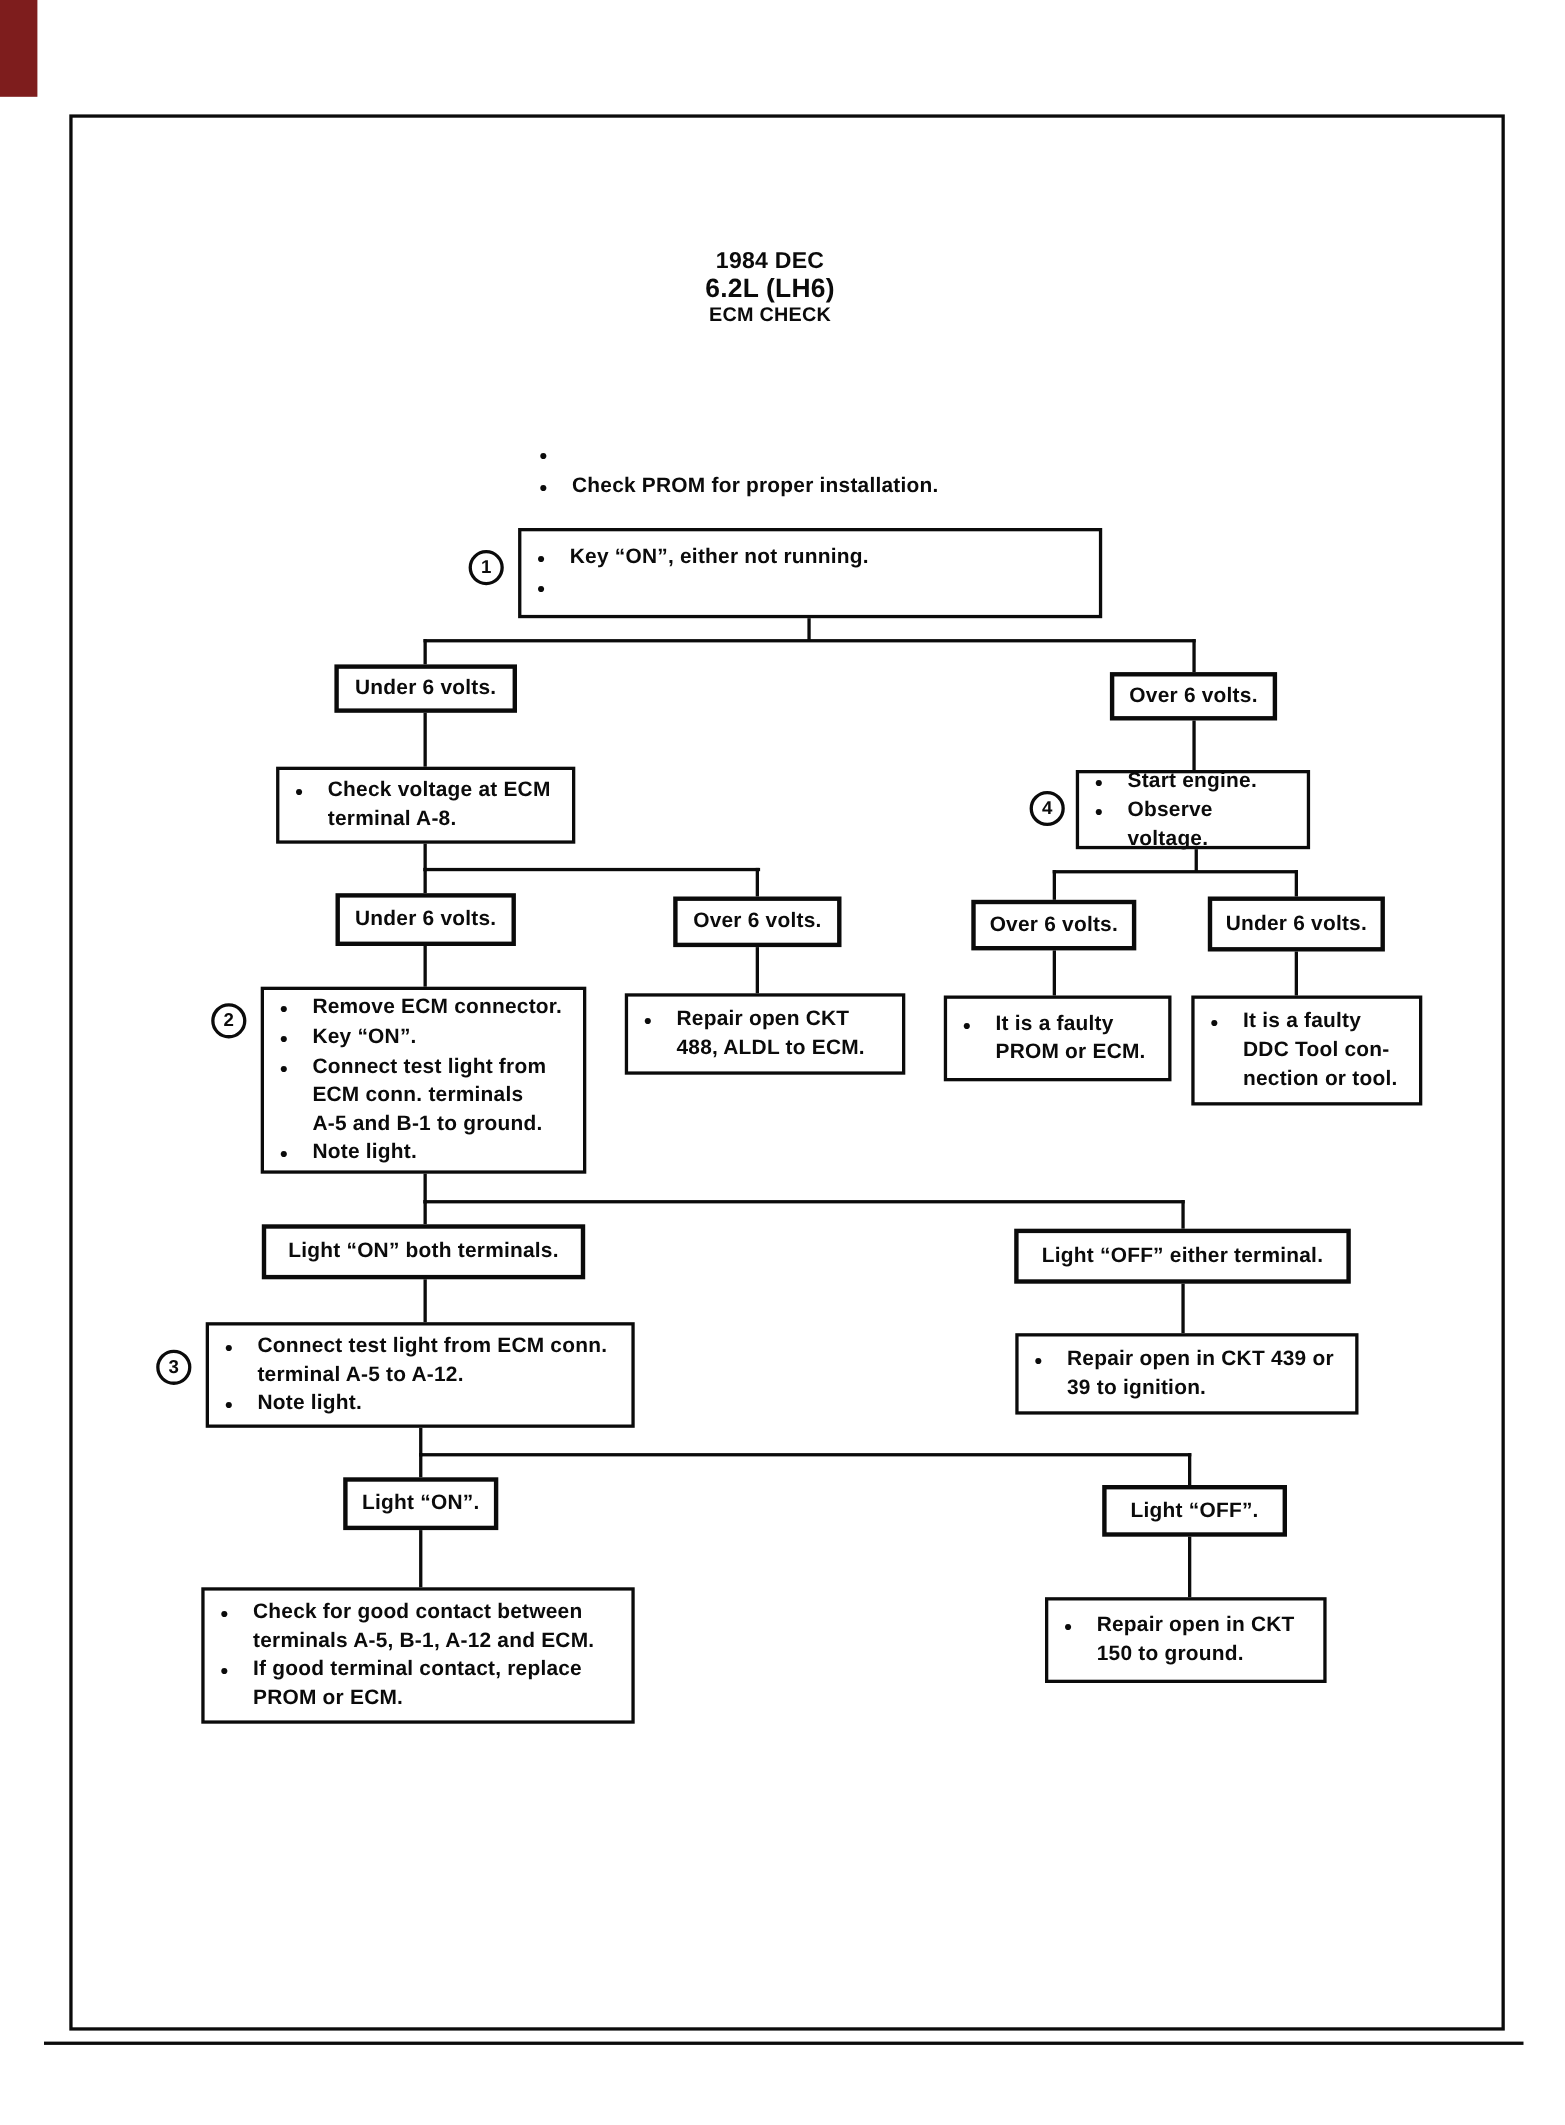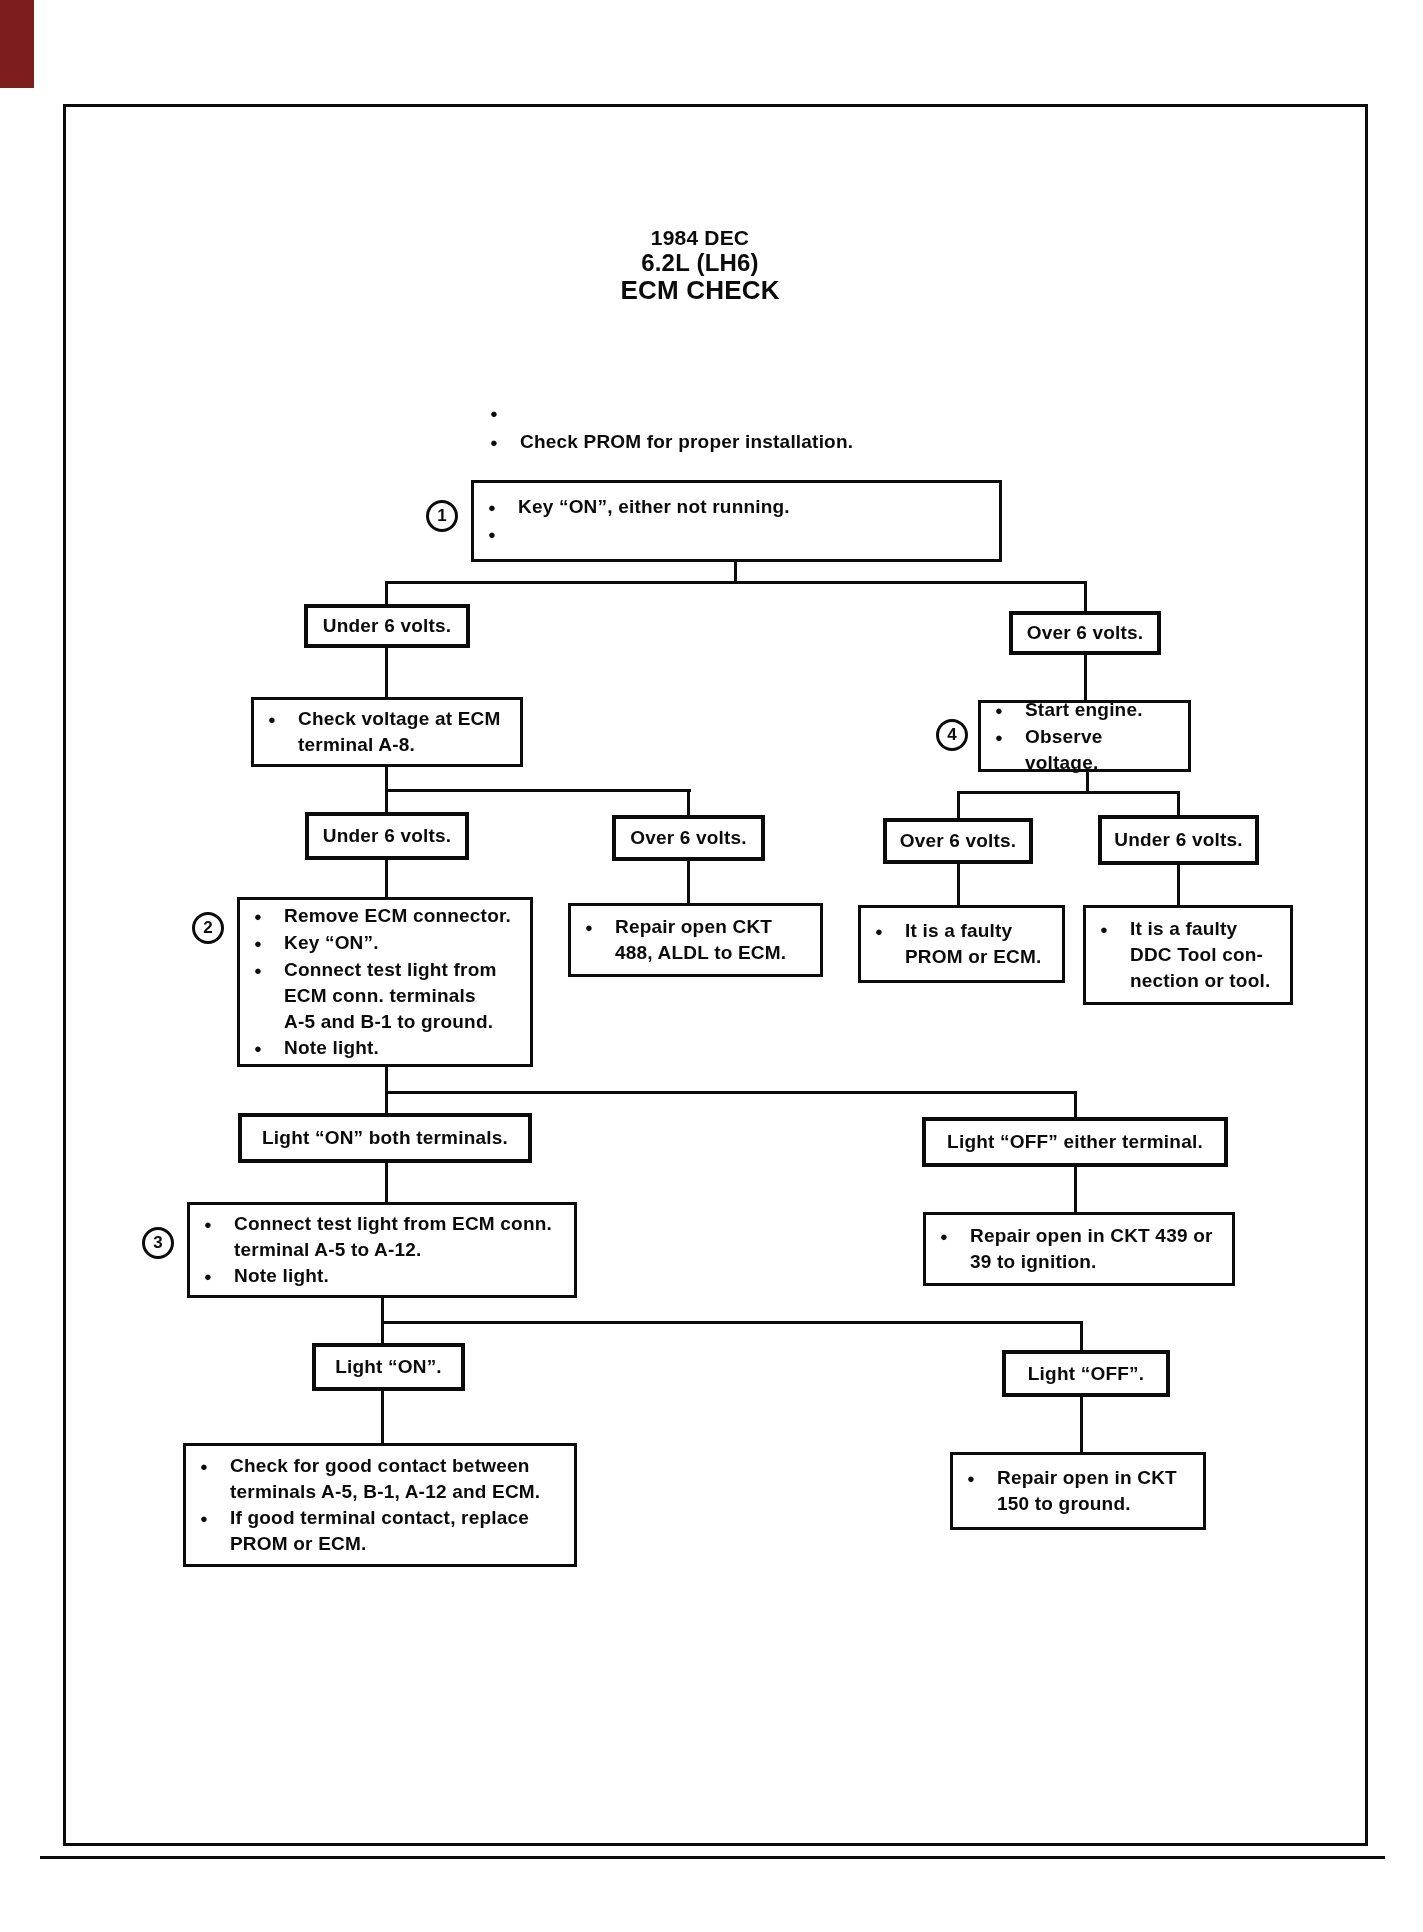--- a/index.html
+++ b/index.html
@@ -9,21 +9,21 @@
     font-weight:700;letter-spacing:.2px;
   }
   .corner-mark{position:absolute;left:0;top:0;width:34px;height:88px;background:#7e1d1d;}
   .outer-border{position:absolute;left:63px;top:104px;width:1305px;height:1742px;
     border:3px solid #0b0b0b;box-sizing:border-box;}
   .bottom-rule{position:absolute;left:40px;top:1856px;width:1345px;height:3px;background:#0b0b0b;}
 
   .title{position:absolute;left:520px;top:226px;width:360px;text-align:center;line-height:1.12;}
   .title .t1{font-size:21px;}
   .title .t2{font-size:24px;}
-  .title .t3{font-size:26px;}
+  .title .t3{font-size:18px;}
 
   .line{position:absolute;background:#0b0b0b;}
 
   .cond{position:absolute;border:4px solid #0b0b0b;background:#fff;box-sizing:border-box;
     display:flex;align-items:center;justify-content:center;font-size:19px;white-space:nowrap;}
   .nodebox{position:absolute;border:3px solid #0b0b0b;background:#fff;box-sizing:border-box;
     display:flex;flex-direction:column;justify-content:center;padding:6px 10px;font-size:19px;}
   .li{display:flex;align-items:flex-start;}
   .dot{width:30px;flex:0 0 30px;font-size:13px;line-height:26px;padding-top:1px;text-align:left;padding-left:4px;}
   .txt{flex:1;line-height:26px;white-space:pre-line;}
@@ -208,21 +208,21 @@
   </div>
 
   <div class="nodebox" style="left:923px;top:1212px;width:312px;height:74px">
     <div class="li">
       <span class="dot">●</span>
       <span class="txt">Repair open in CKT 439 or
 39 to ignition.</span>
     </div>
   </div>
 
-  <div class="cond" style="left:312px;top:1343px;width:153px;height:48px">
+  <div class="cond" style="left:312px;top:1343px;width:141px;height:48px">
     <span>Light “ON”.</span>
   </div>
   <div class="cond" style="left:1002px;top:1350px;width:168px;height:47px">
     <span>Light “OFF”.</span>
   </div>
 
   <div class="nodebox" style="left:183px;top:1443px;width:394px;height:124px">
     <div class="li">
       <span class="dot">●</span>
       <span class="txt">Check for good contact between

